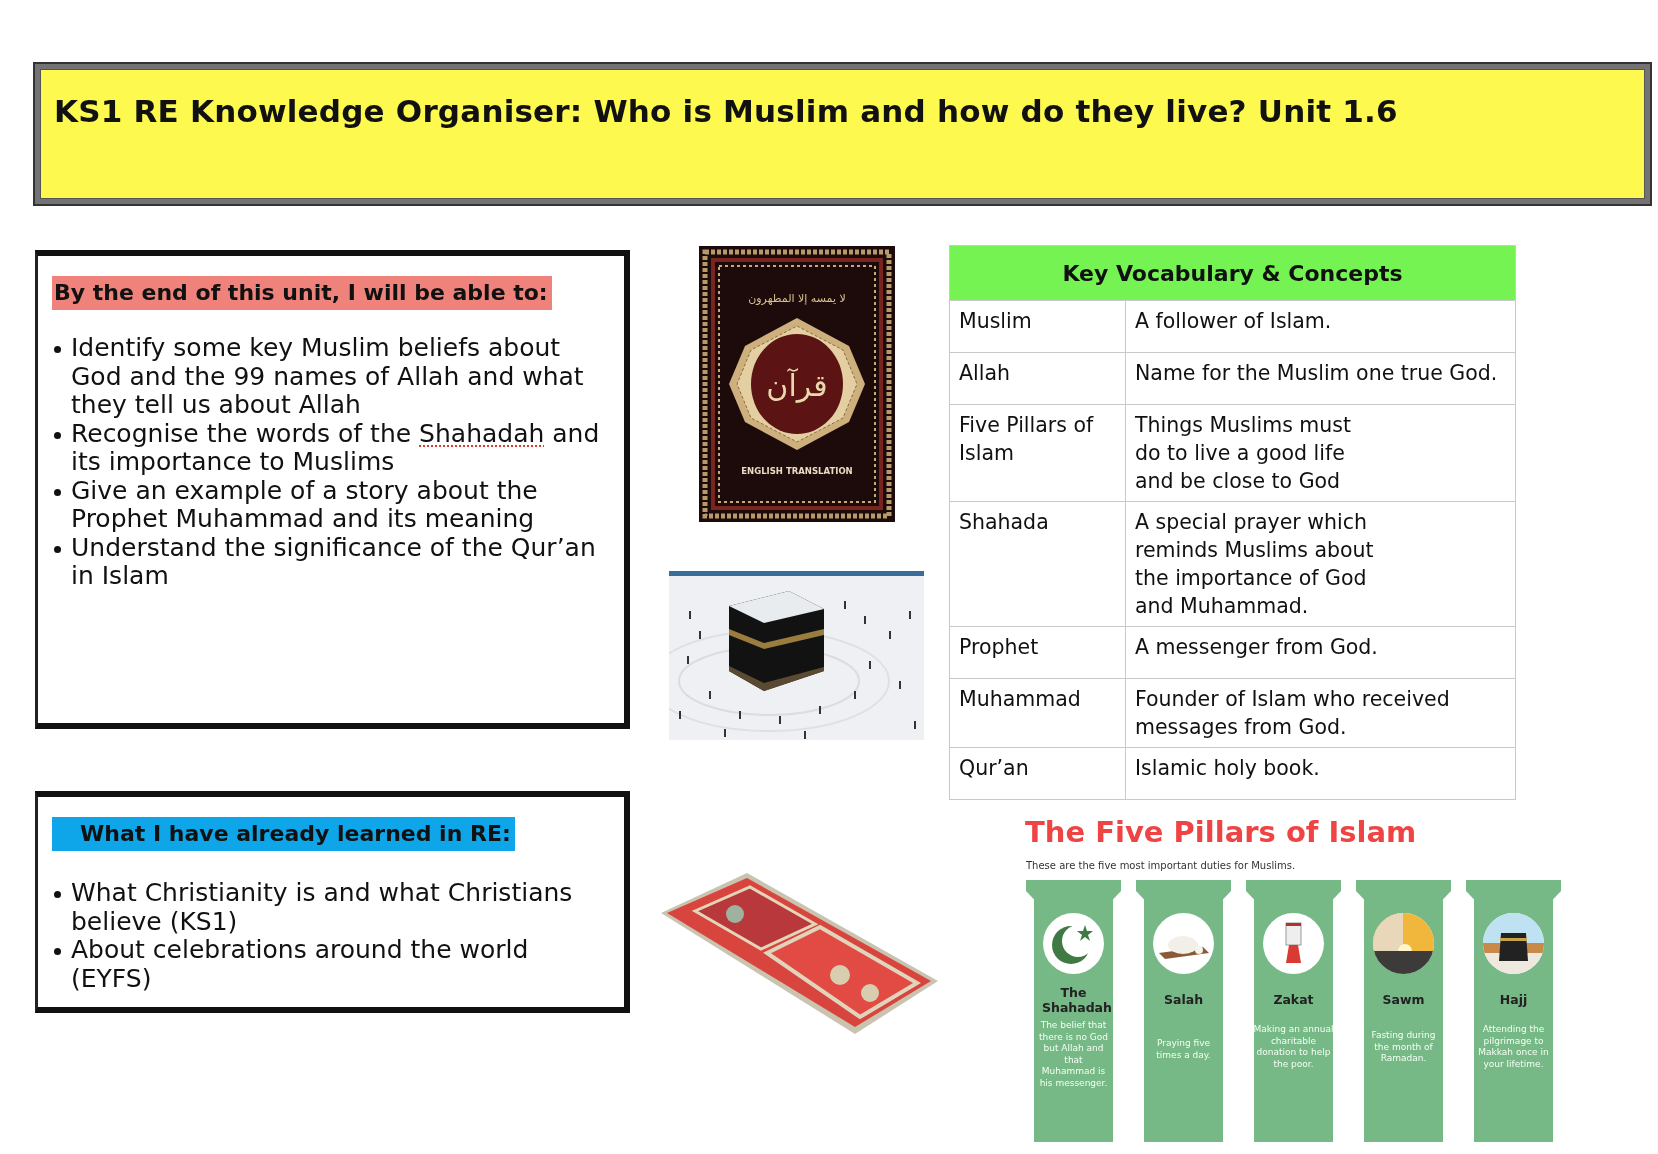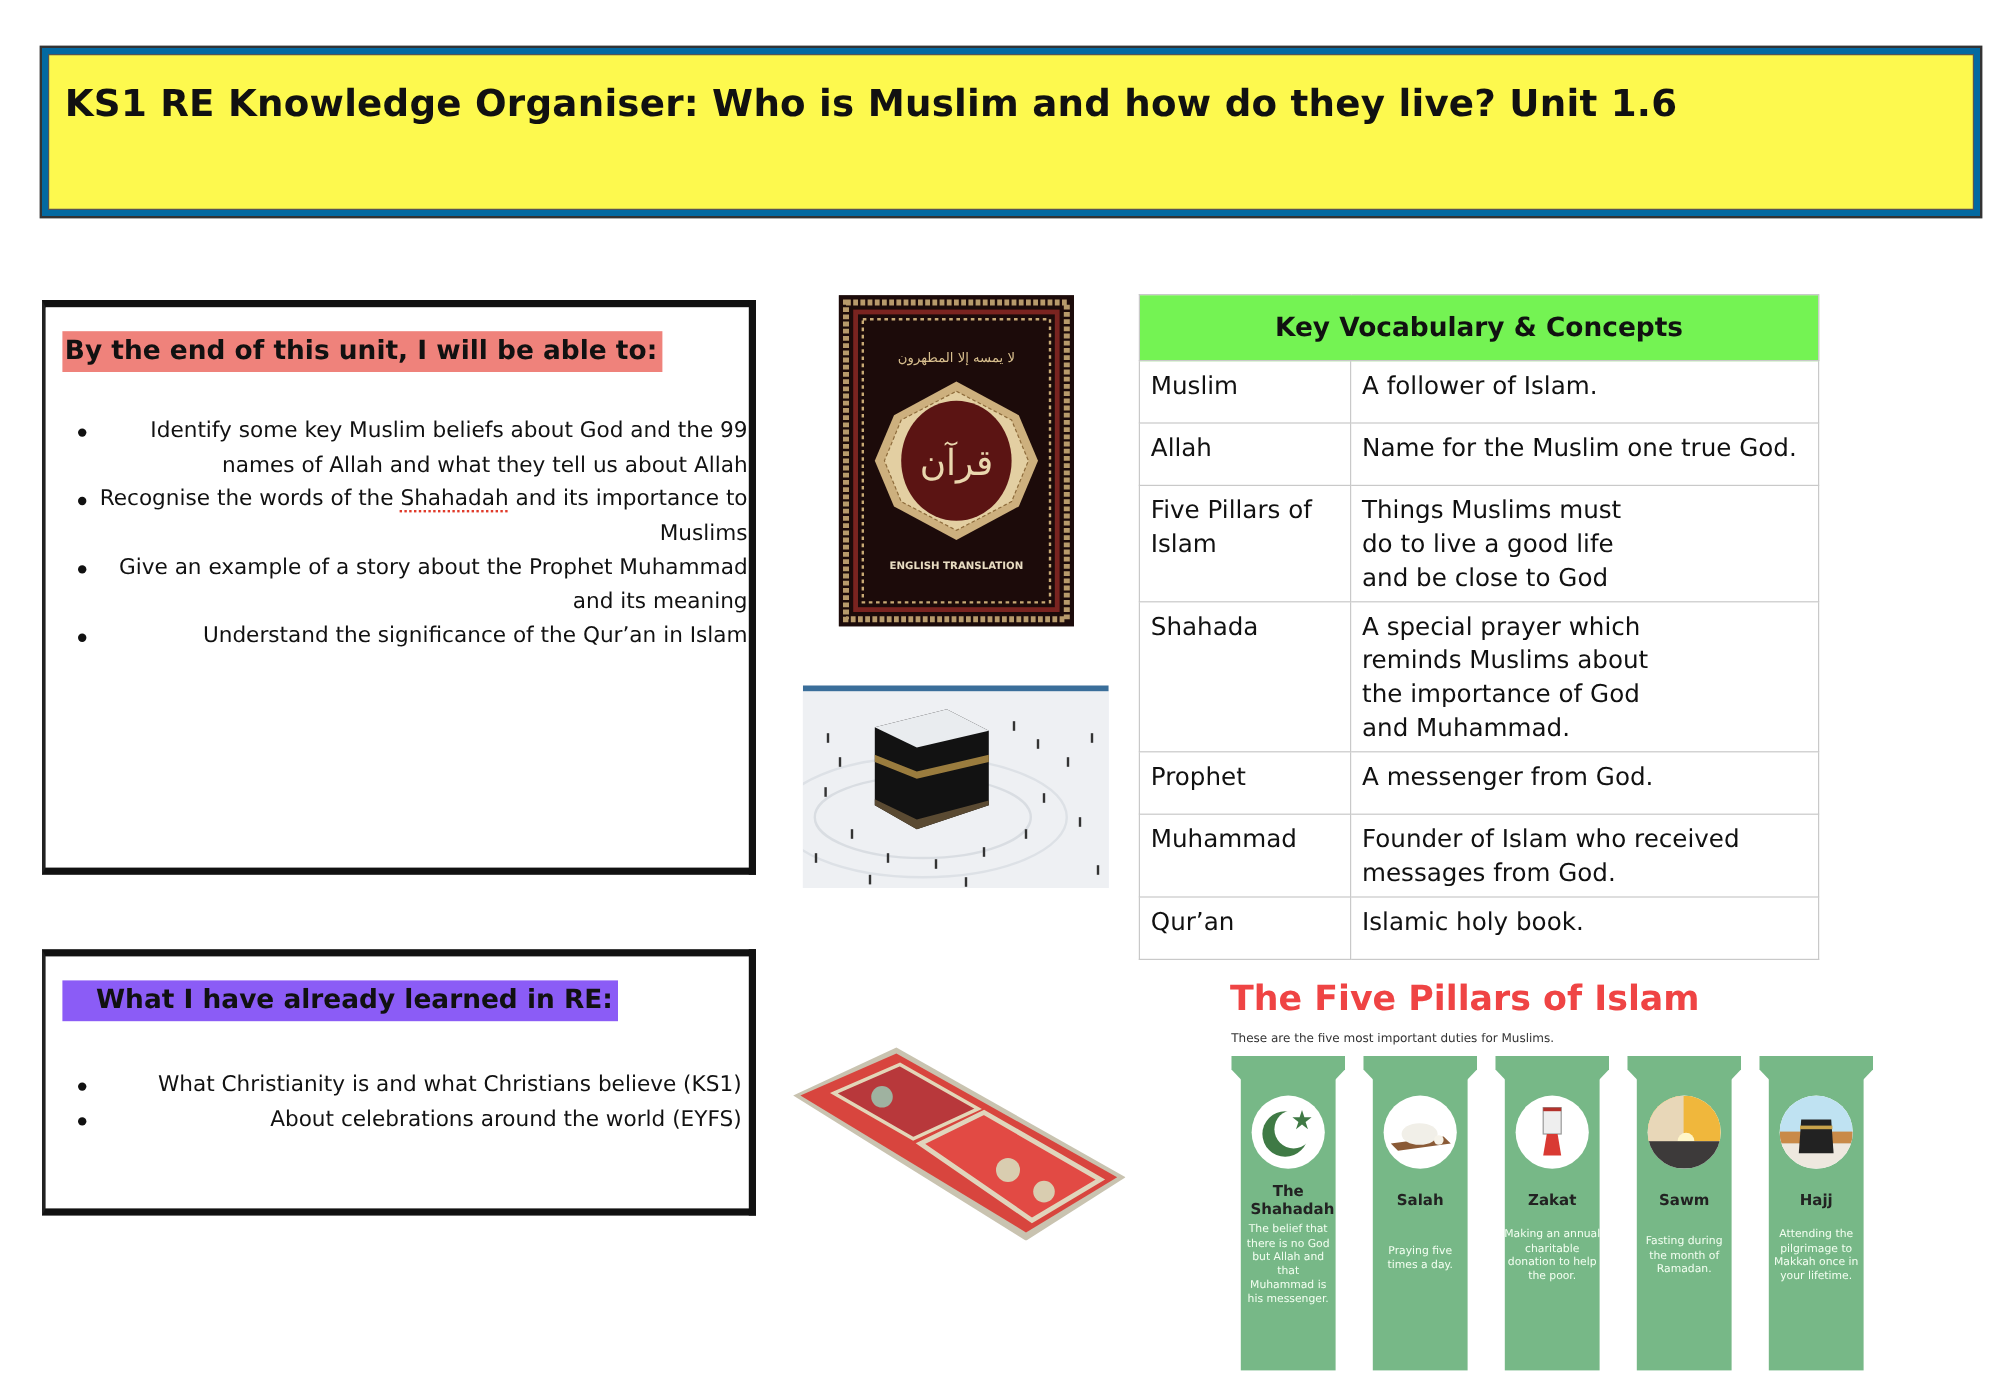--- a/index.html
+++ b/index.html
@@ -5,23 +5,23 @@
   html, body { margin:0; padding:0; }
   body {
     width:1658px; height:1154px; position:relative; overflow:hidden;
     background:#ffffff; color:#111;
     font-family:"DejaVu Sans", sans-serif;
   }
   .abs { position:absolute; }
 
   
   #title-box {
-    left:35px; top:40px; width:1605px; height:130px;
+    left:35px; top:64px; width:1605px; height:130px;
     background:#fdf94e;
-    border:5px solid #0369a1;
+    border:5px solid #737373;
     box-shadow: 0 0 0 2px #333, inset 0 0 0 1px #555;
   }
   #title-box .title {
     position:absolute; left:14px; top:24px;
     font-size:31px; font-weight:bold; letter-spacing:0.2px;
     font-family:"DejaVu Sans", sans-serif;
   }
 
   
   .brush-box {
@@ -30,24 +30,24 @@
     border-right:6px solid #111;
     border-bottom:6px solid #111;
     border-left:3px solid #222;
   }
   .box-heading {
     position:absolute; left:14px; top:20px;
     font-size:22px; font-weight:bold; padding:3px 4px 3px 2px;
     line-height:28px;
   }
   .box-heading.red { background:#ef827b; }
-  .box-heading.blue { background:#8b5cf6;padding-left:28px; }
+  .box-heading.blue { background:#0ea5e9;padding-left:28px; }
   .bullets {
-    position:absolute; left:14px; list-style:none; margin:11px; padding:0;
-    font-size:18px; line-height:28.5px;text-align:right;
+    position:absolute; left:14px; list-style:none; margin:0; padding:0;
+    font-size:25px; line-height:28.5px;
   }
   .bullets li { position:relative; padding-left:19px; }
   .bullets li::before {
     content:""; position:absolute; left:2px; top:12px;
     width:7px; height:7px; border-radius:50%; background:#111;
   }
   .squiggle { text-decoration: underline dotted #e03a2a; text-underline-offset:4px; text-decoration-thickness:2px; }
 
   
   .pic { overflow:hidden; }

